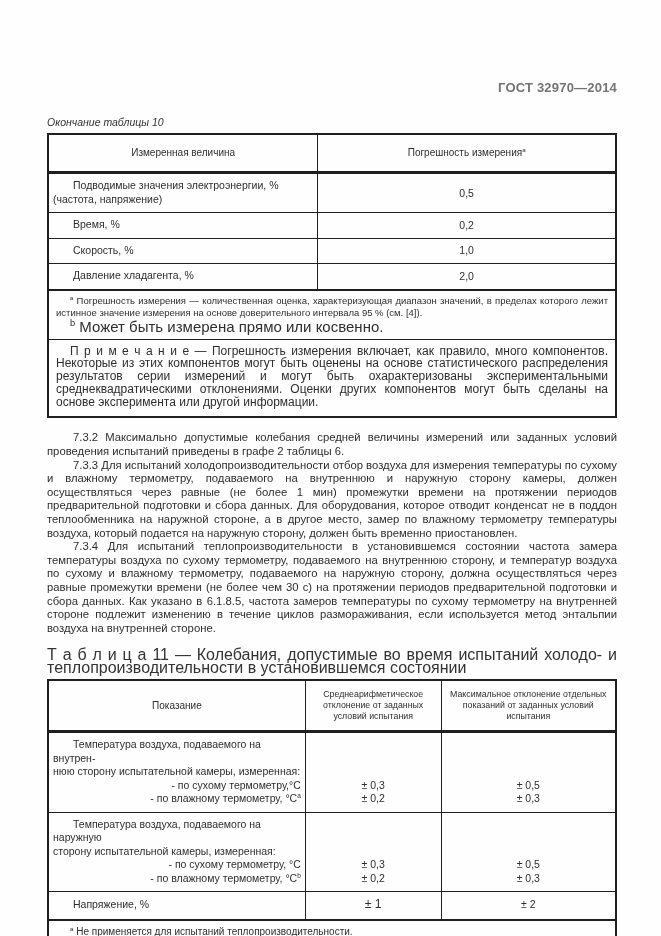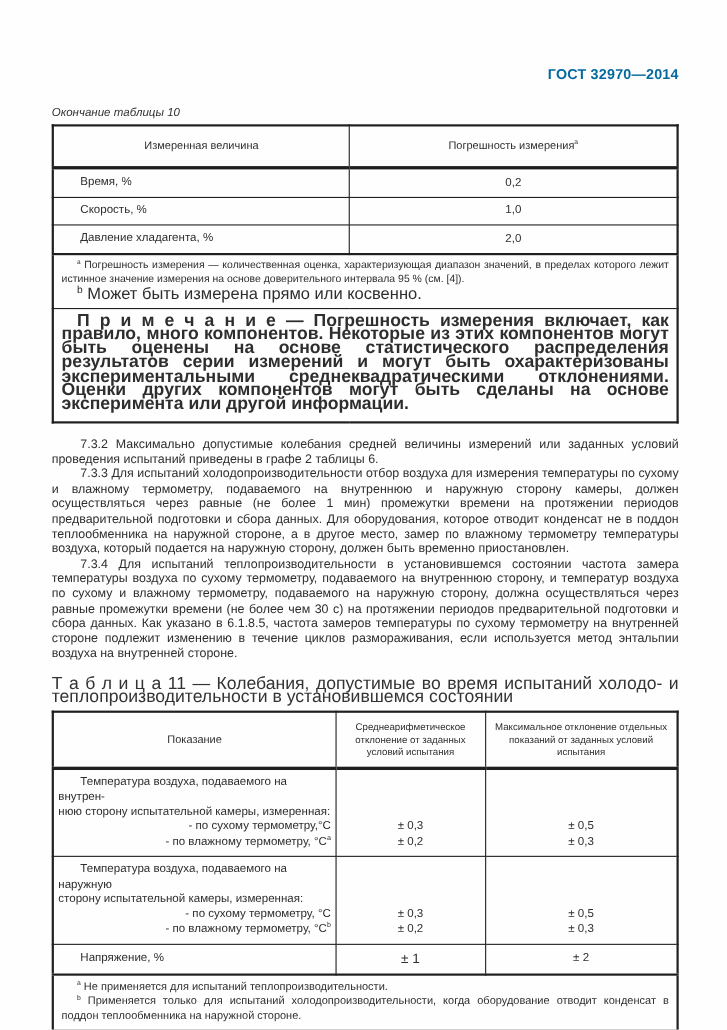--- a/index.html
+++ b/index.html
@@ -4,38 +4,38 @@
 <style>
   html,body { margin:0; padding:0; }
   body {
     width:661px; height:936px; background:#fefefe;
     font-family:"Liberation Sans", sans-serif; color:#2e2e2e;
     -webkit-font-smoothing:antialiased;
   }
   .page { position:relative; width:661px; height:936px; overflow:hidden; }
   .content { margin-left:47px; width:570px; padding-top:60px; }
 
-  .gost-header { text-align:right; font-weight:bold; font-size:13px; letter-spacing:0.2px; color:#0369a1; }
+  .gost-header { text-align:right; font-weight:bold; font-size:13px; letter-spacing:0.2px; color:#737373;margin-top:20px; }
 
   .caption-italic { font-style:italic; font-size:10.5px; margin-top:21px; color:#333; }
 
   table { border-collapse:collapse; width:100%; table-layout:fixed; }
   .tbl { border:2px solid #1f1f1f; margin-top:5px; }
   .tbl th, .tbl td { border:1px solid #1f1f1f; vertical-align:top; }
   .tbl th { font-weight:normal; text-align:center; border-bottom:3px solid #1f1f1f; }
 
   
   .t10 th { font-size:10px; padding:12px 6px; line-height:12px; }
   .t10 td.name { font-size:10.5px; line-height:13.5px; padding:5px 4px 6px 4px; text-indent:20px; }
   .t10 td.value { font-size:10.5px; text-align:center; vertical-align:middle; padding:5px 2px 6px; }
   .t10 .fnrow td { border-top:2px solid #1f1f1f; padding:4px 7px 5px; }
   .t10 .noterow td { padding:5px 7px 8px; }
   .fn-a { font-size:9.5px; line-height:12px; text-align:justify; text-indent:14px; }
   .fn-b { font-size:15px; line-height:14px; text-indent:14px; margin-top:1px; }
-  .note-text { font-size:16px; line-height:12.8px; text-align:justify; text-indent:14px;font-weight:bold; }
+  .note-text { font-size:12px; line-height:12.8px; text-align:justify; text-indent:14px; }
   sup { font-size:0.62em; line-height:0; }
 
   
   .body-text { margin-top:13px; }
   .body-text p { margin:0; font-size:11.3px; line-height:13.6px; text-align:justify; text-indent:26px; }
 
   .t11-caption { margin-top:14px; font-size:16px; line-height:12.5px; text-align:justify; color:#333; }
 
   
   .t11 th { font-size:8.8px; line-height:11px; padding:8px 5px; }
@@ -63,20 +63,24 @@
 
     <table class="tbl t10">
       <colgroup>
           <col style="width:47.5%">
           <col style="width:52.5%">
         </colgroup>
       <tbody>
           <tr>
         <th><span>Измеренная величина</span></th>
         <th><span>Погрешность измерения</span><sup>a</sup></th>
+      </tr>
+      <tr>
+        <td class="name">Подводимые значения электроэнергии, % (частота, напряжение)</td>
+        <td class="value">0,5</td>
       </tr>
       <tr>
         <td class="name">Время, %</td>
         <td class="value">0,2</td>
       </tr>
       <tr>
         <td class="name">Скорость, %</td>
         <td class="value">1,0</td>
       </tr>
       <tr>

